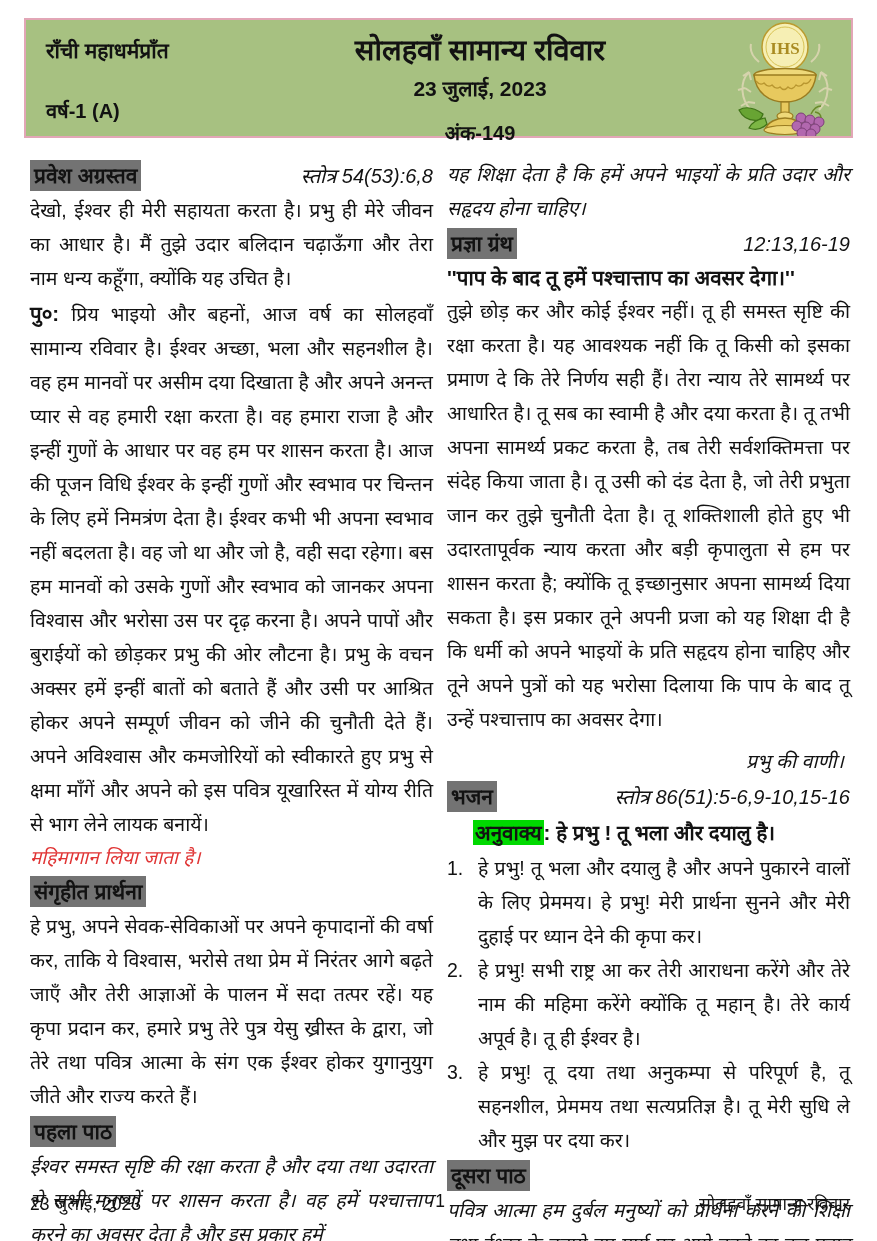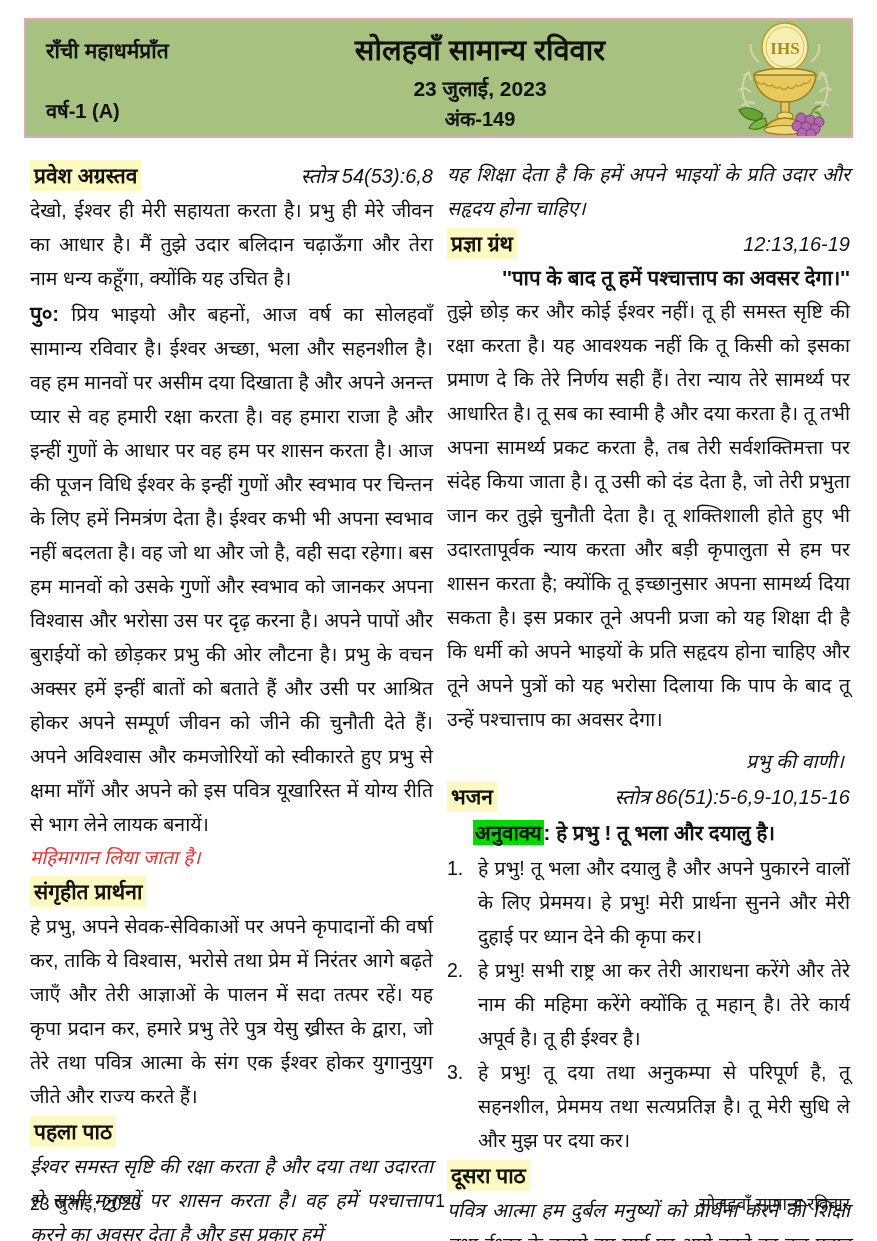--- a/index.html
+++ b/index.html
@@ -15,33 +15,33 @@
     position:absolute; left:24px; right:24px; top:18px; height:120px;
     background:#a7c181; border:2px solid #e2a6b6;
     display:flex; align-items:stretch;
   }
   .mast-left { width:215px; padding:16px 0 12px 20px; display:flex; flex-direction:column; justify-content:space-between; }
   .mast-org { font-weight:bold; font-size:21px; white-space:nowrap; }
   .mast-year { font-weight:bold; font-size:20px; }
   .mast-center { flex:1; text-align:center; padding-top:13px; }
   .mast-title { font-weight:bold; font-size:29px; line-height:34px; }
   .mast-date { font-weight:bold; font-size:21px; margin-top:7px; }
-  .mast-issue { font-weight:bold; font-size:20px; margin-top:3px; }
+  .mast-issue { font-weight:bold; font-size:20px; margin-top:17px; }
   .mast-right { width:132px; display:flex; align-items:flex-end; justify-content:center; }
   
   .content { position:absolute; top:157px; left:30px; right:27px; display:flex; gap:14px; }
   .col { flex:1; min-width:0; }
   .body-p { font-size:19.5px; line-height:34px; text-align:justify; }
   .italic { font-style:italic; }
   .lead { font-weight:bold; font-size:20.5px; }
   .heading-row { display:flex; justify-content:space-between; align-items:baseline; margin:3px 0 2px 0; }
-  .hl { display:inline-block; background:#fef9c3; font-weight:bold; font-size:21px; line-height:29px; padding:1px 4px; }
+  .hl { display:inline-block; background:#737373; font-weight:bold; font-size:21px; line-height:29px; padding:1px 4px; }
   .ref { font-style:italic; font-size:20px; white-space:nowrap; }
   .rubric { color:#e03434; font-style:italic; font-size:19px; line-height:31px; margin-top:1px; }
-  .quote { font-weight:bold; font-size:20.5px; line-height:33px; text-align:right; }
+  .quote { font-weight:bold; font-size:20.5px; line-height:33px; text-align:left; }
   .voice { text-align:right; font-style:italic; font-size:19.5px; line-height:34px; padding-right:6px; margin-top:8px; }
   .antiphon { font-weight:bold; font-size:20.5px; line-height:37px; padding-left:26px; }
   .antiphon .hl-inline { background:#00d900; padding:1px 2px; }
   .verses { list-style:none; }
   .verse { display:flex; font-size:19.5px; line-height:34px; }
   .vnum { flex:none; width:31px; }
   .vtext { flex:1; text-align:justify; }
   .mt2 { margin-top:2px; }
   
   .footer {

